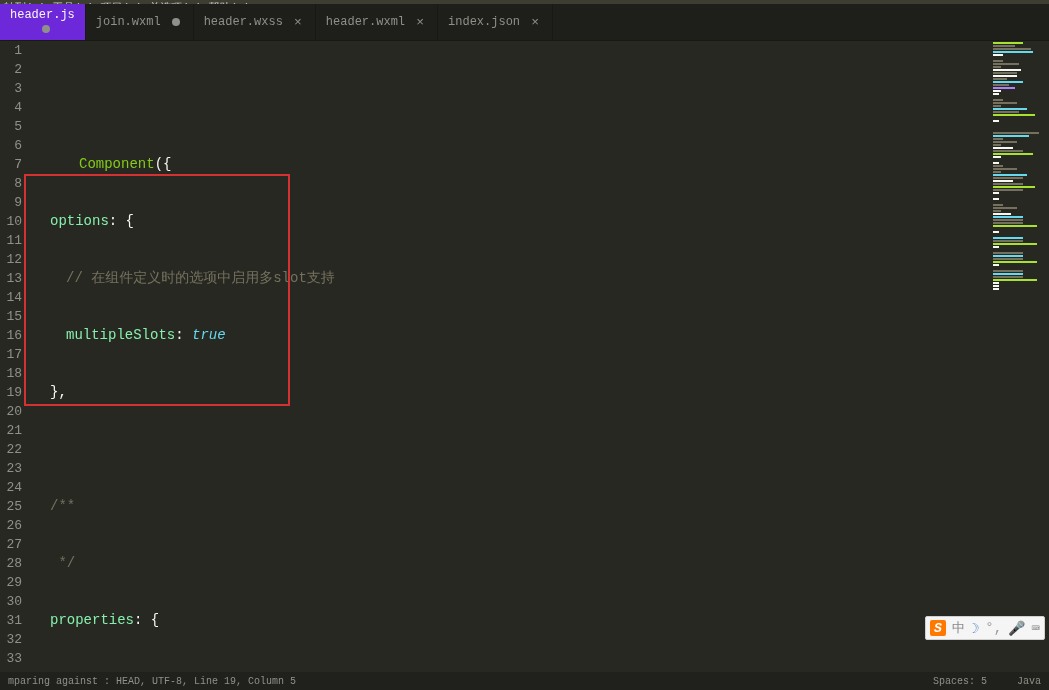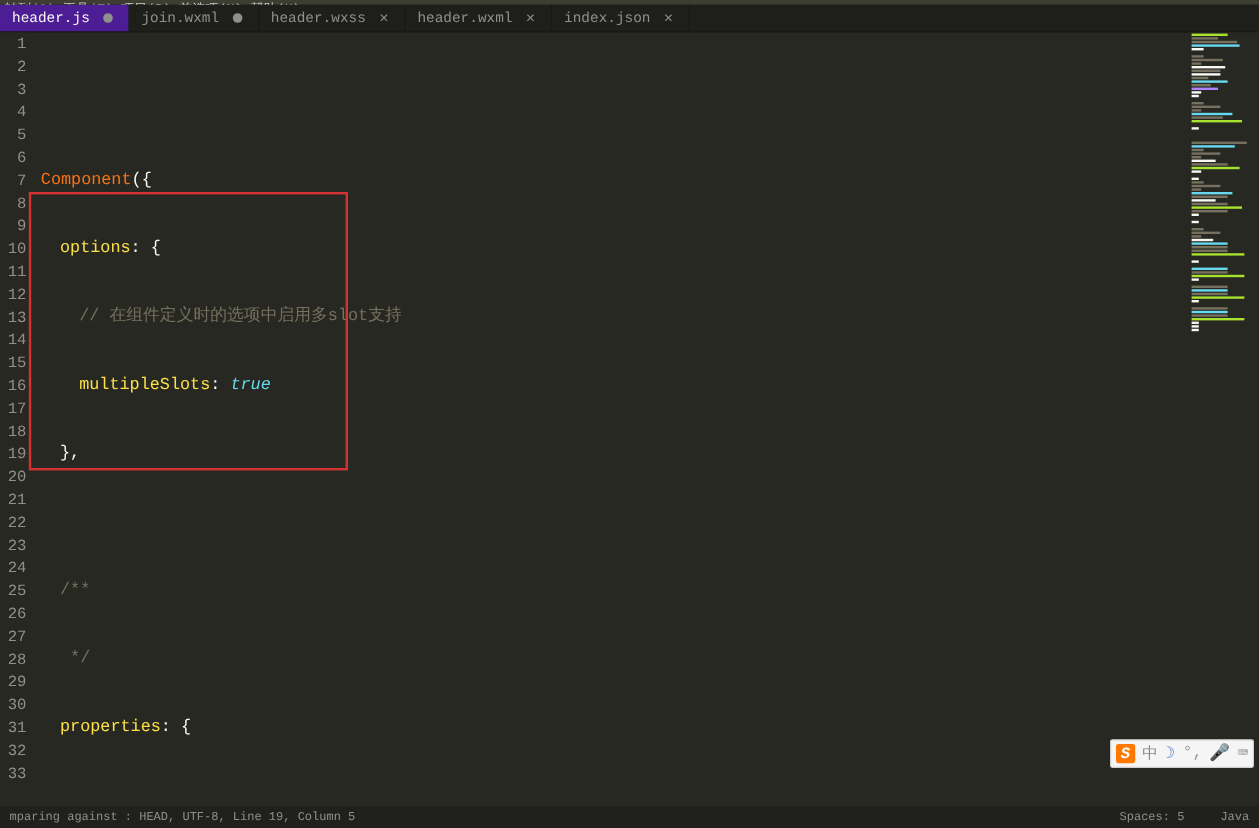--- a/index.html
+++ b/index.html
@@ -30,22 +30,23 @@
   display: flex;
   align-items: center;
   padding: 4px 10px;
   font-size: 12px;
   color: #8f908a;
   border-right: 1px solid #181915;
   cursor: pointer;
   position: relative;
 }
 .tab.active {
-  background: #4c1d95;
+  background: #6d28d9;
   color: #f8f8f2;
+  flex-direction: column;
 }
 .tab-close {
   width: 14px;
   height: 14px;
   display: inline-flex;
   align-items: center;
   justify-content: center;
   margin-left: 8px;
   font-size: 13px;
   line-height: 1;
@@ -91,22 +92,22 @@
 .line { height: 19px; }
 .highlight-box {
   position: absolute;
   left: -2px;
   top: 133px;
   width: 266px;
   height: 232px;
   border: 2px solid #d43232;
   pointer-events: none;
 }
-.c-name   { color: #f97316; }
-.c-key    { color: #fde047; }
+.c-name   { color: #84cc16; margin-left: 45px; }
+.c-key    { color: #86efac; }
 .c-punct  { color: #f8f8f2; }
 .c-comment{ color: #75715e; }
 .c-keyword{ color: #66d9ef; font-style: italic; margin-top: 16px; }
 .ind1 { padding-left: 16px; }
 .ind2 { padding-left: 32px; }
 .minimap {
   width: 58px;
   background: #272822;
   position: relative;
   overflow: hidden;

